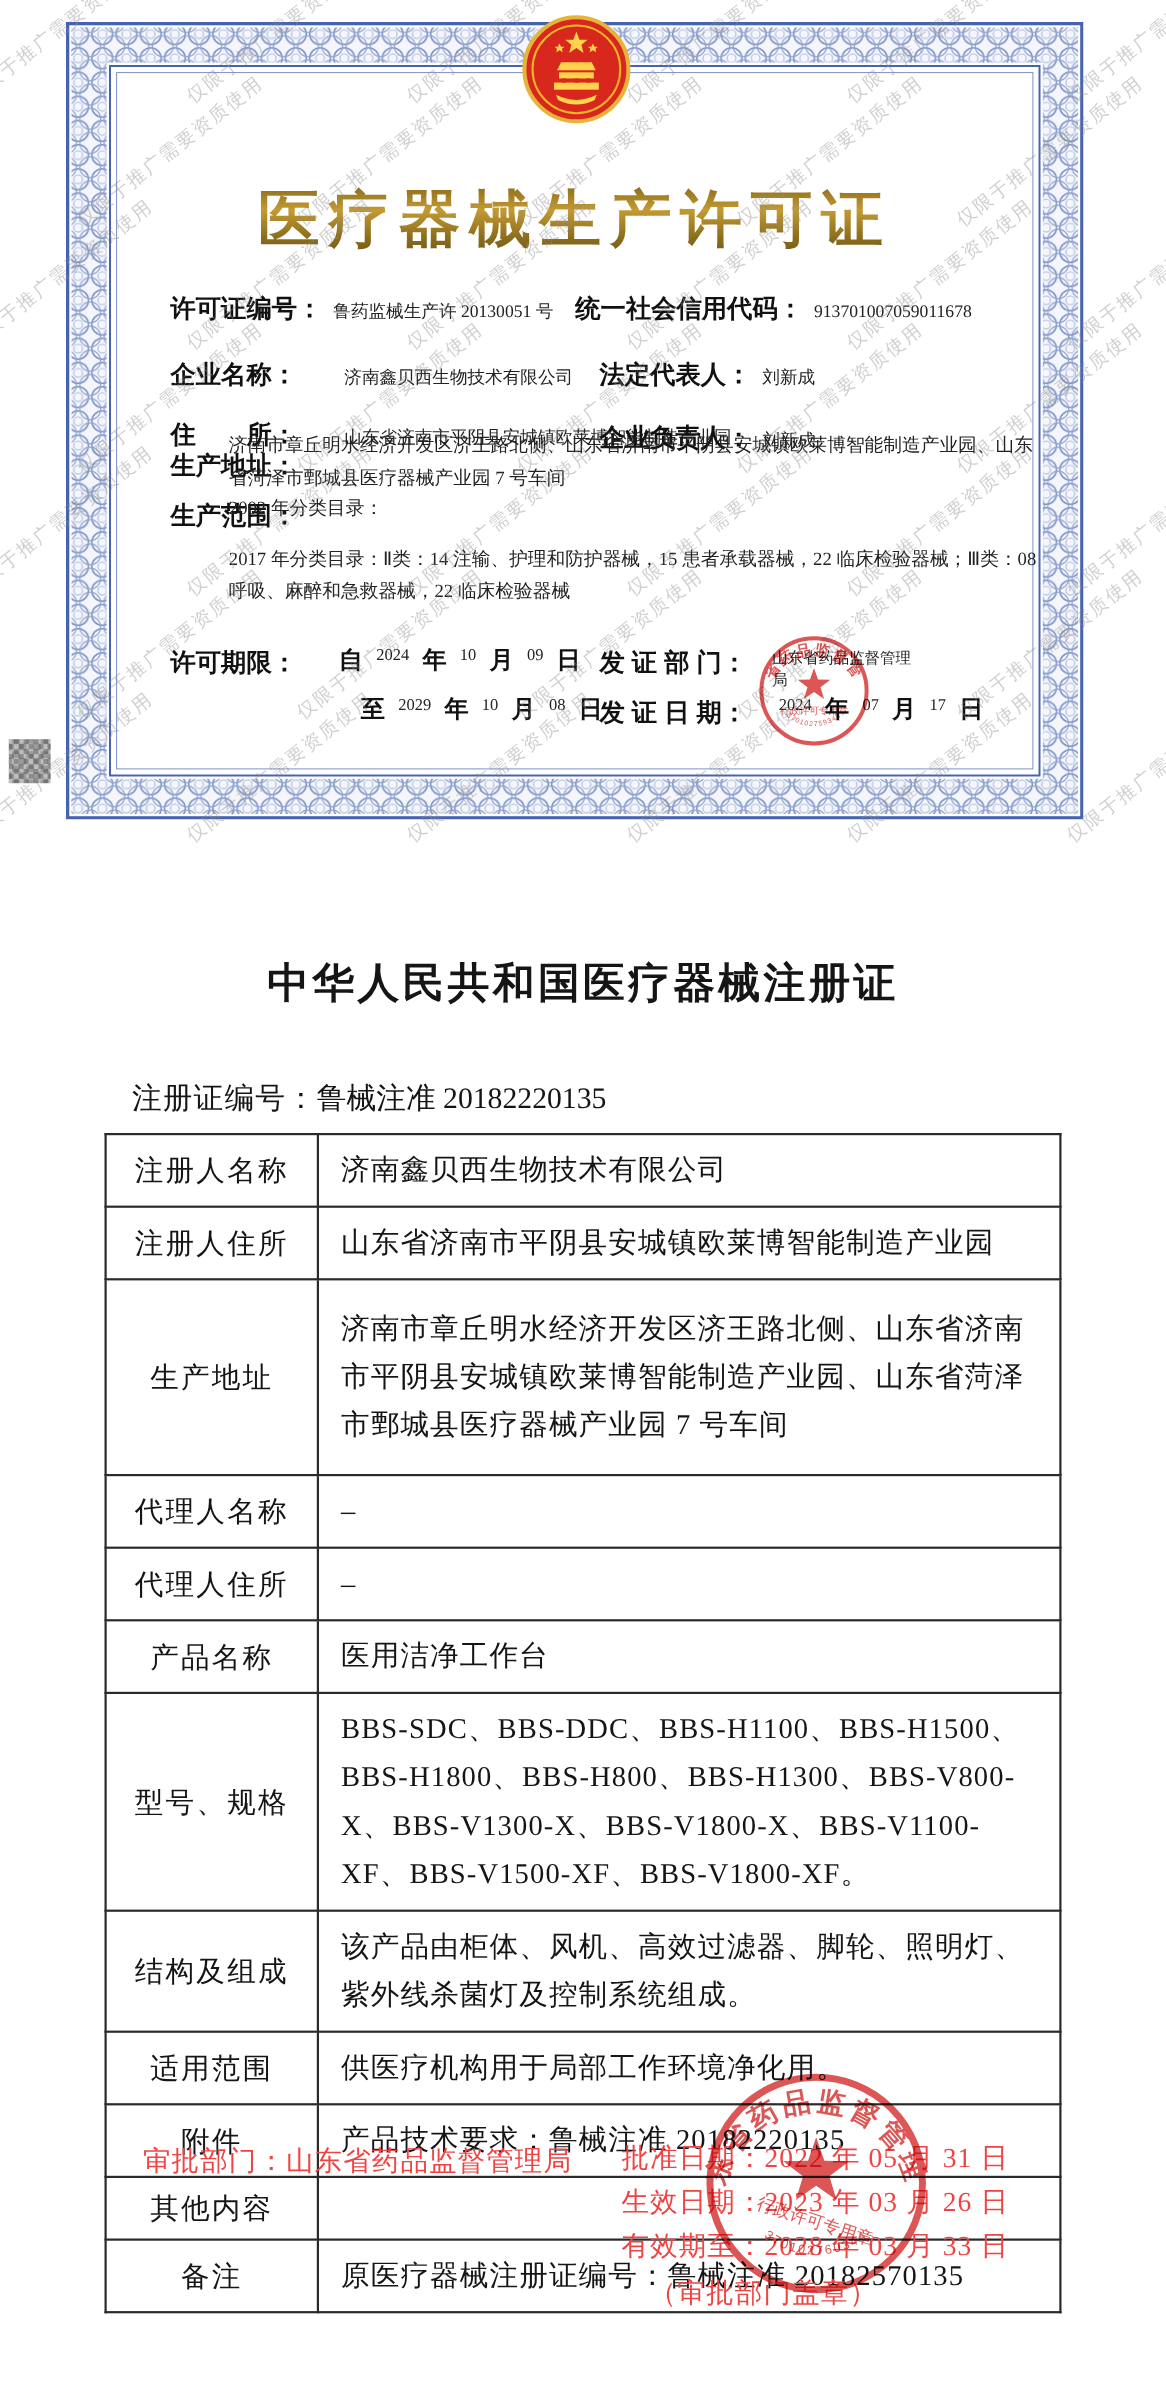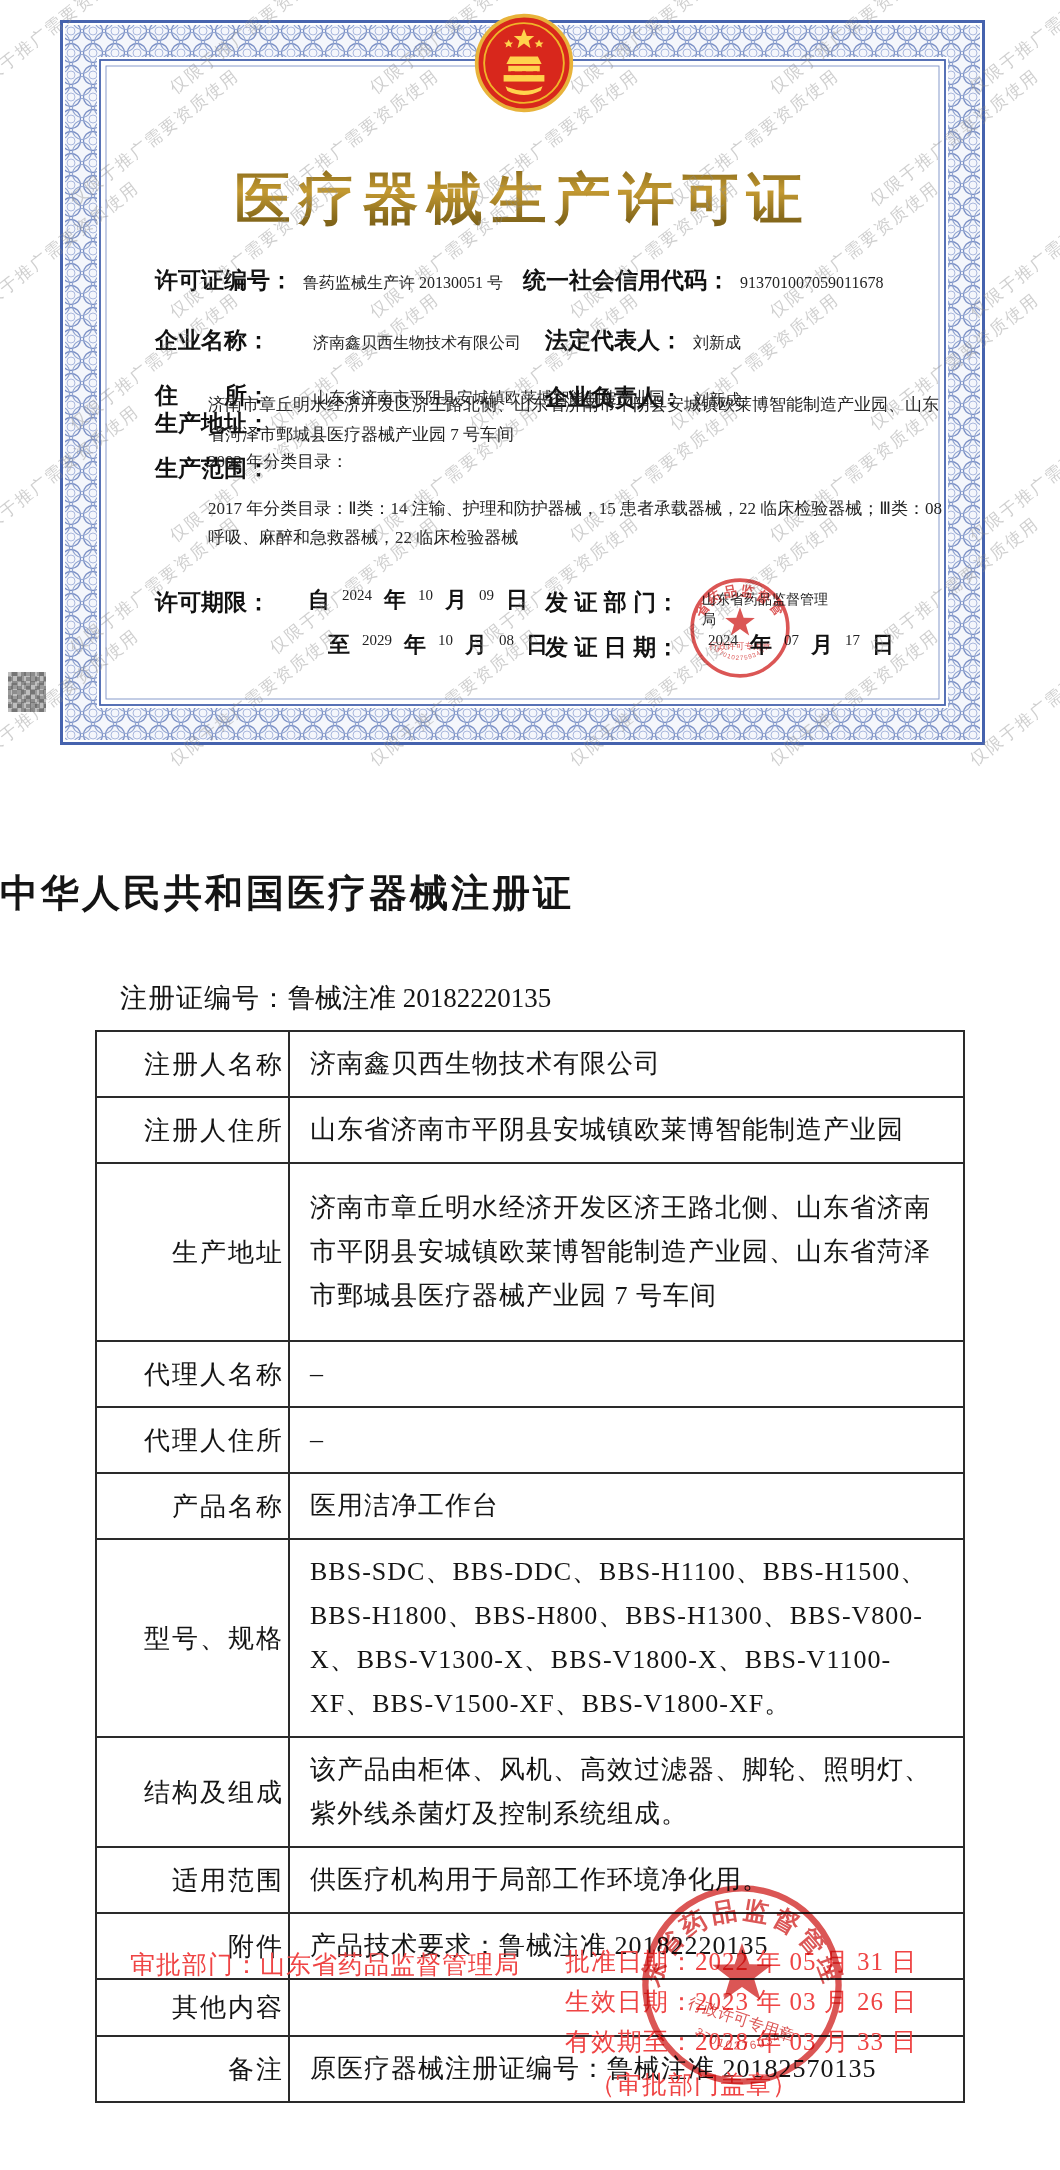--- a/index.html
+++ b/index.html
@@ -26,28 +26,28 @@
   .zichar{font-family:"Liberation Sans",sans-serif;font-weight:bold;font-size:22px;margin:0 12px;color:#111;}
   .seal{position:absolute;z-index:5;opacity:.82;mix-blend-mode:multiply;}
   
   .qr{position:absolute;left:8px;top:672px;width:38px;height:40px;z-index:3;
       background:
        repeating-conic-gradient(#8a8a8a 0 25%,#d6d6d6 0 50%) 0 0/9px 9px,
        repeating-conic-gradient(#9a9a9a 0 25%,#cfcfcf 0 50%) 3px 4px/13px 13px;
       background-blend-mode:multiply;opacity:.8;}
   
   .doc2{position:absolute;left:0;top:820px;width:1060px;height:1350px;}
-  .doc2-title{position:absolute;left:0;top:48px;width:100%;
+  .doc2-title{position:absolute;left:0;top:48px;width:100%;text-align:center;
       font-family:"Liberation Sans",sans-serif;font-weight:bold;font-size:38px;letter-spacing:3px;color:#151515;}
   .regline{position:absolute;left:120px;top:160px;font-size:27px;color:#151515;}
   .regline .rl-label{letter-spacing:1px;}
   .reg-table{position:absolute;left:95px;top:210px;width:870px;border-collapse:collapse;
       font-size:26px;color:#151515;}
   .reg-table td{border:2px solid #2a2a2a;vertical-align:middle;}
-  .reg-table td.c-lab{width:183px;text-align:right;letter-spacing:2px;padding:10px 4px;}
+  .reg-table td.c-lab{width:183px;text-align:center;letter-spacing:2px;padding:10px 4px;}
   .reg-table td.c-val{padding:10px 14px 10px 20px;line-height:44px;letter-spacing:1px;}
   .r-std{height:54px;} .r-addr{height:178px;} .r-model{height:158px;} .r-struct{height:92px;}
   .doc2-footer{position:absolute;left:0;top:0;width:100%;}
   .ft{position:absolute;font-size:25px;color:#ef4444;white-space:nowrap;letter-spacing:1px;}
   
   [data-interactable]{cursor:default;}
 </style>
 </head>
 <body>
 

